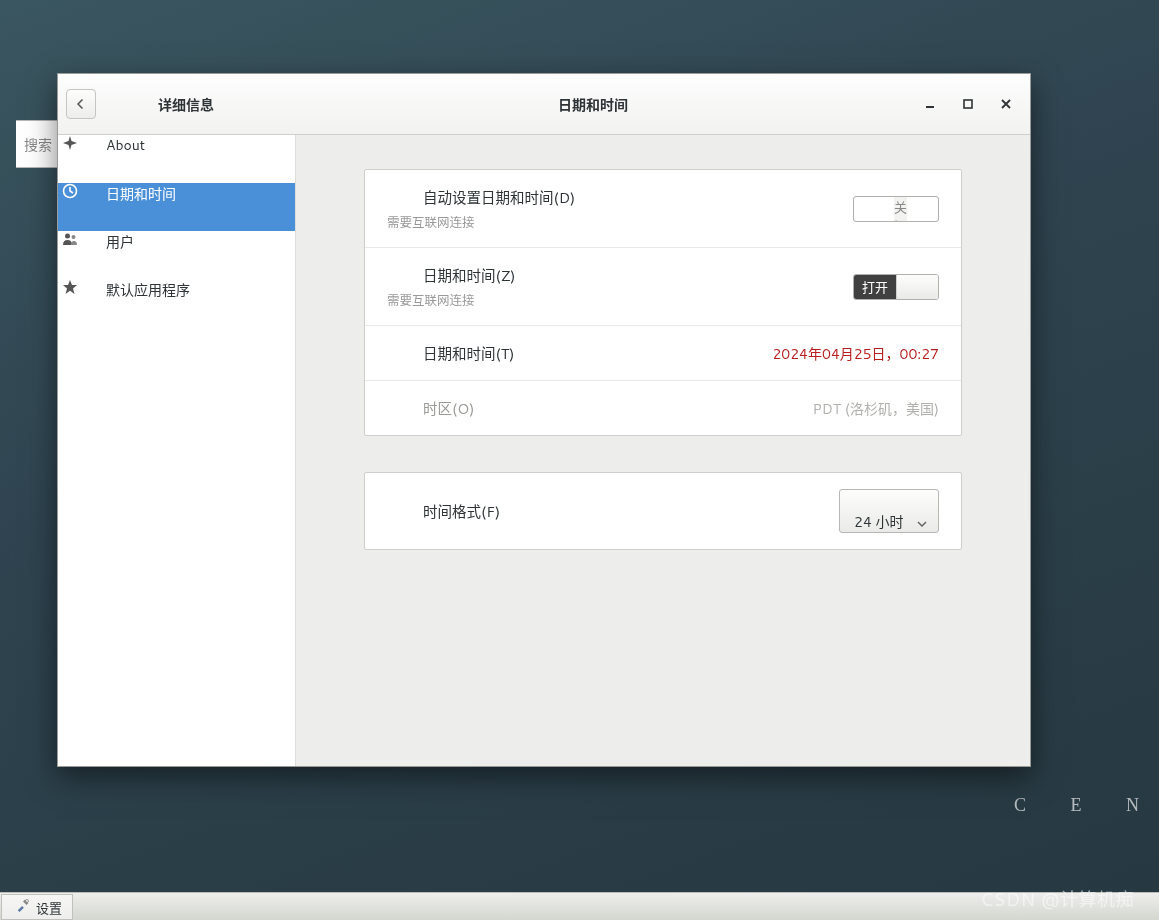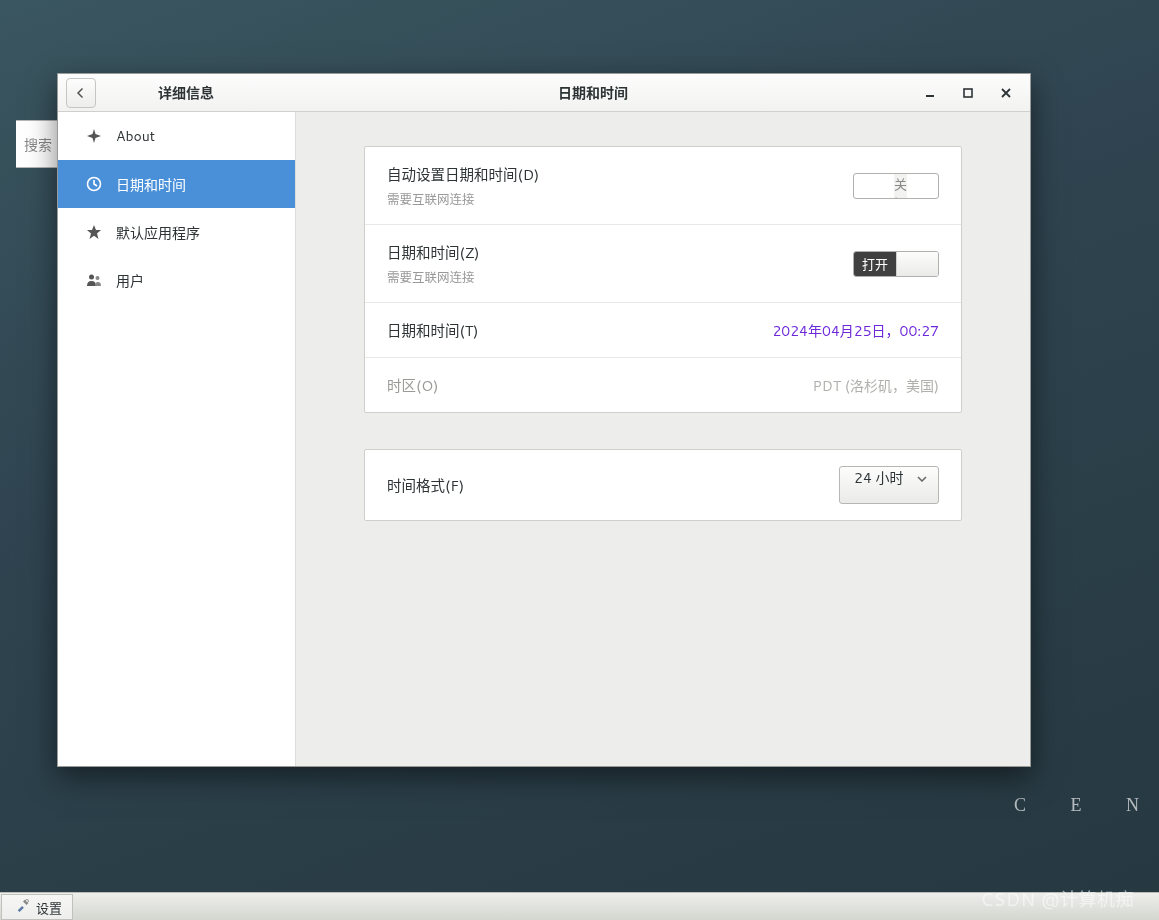--- a/index.html
+++ b/index.html
@@ -25,68 +25,68 @@
       display: inline-flex; align-items: center; gap: 6px; color: #2e3436; font-size: 13px;
       cursor: default; }
     
     .window {
       position: absolute; left: 57px; top: 73px; width: 974px; height: 694px;
       background: #f6f5f4; border: 1px solid #9a9a96;
       box-shadow: 0 10px 28px rgba(0,0,0,0.5);
       display: flex; flex-direction: column;
     }
     .titlebar {
-      height: 38px; background: linear-gradient(#fdfdfd, #f2f2f1);
+      height: 61px; background: linear-gradient(#fdfdfd, #f2f2f1);
       border-bottom: 1px solid #cfcfcb;
       display: grid; grid-template-columns: 238px 1fr 140px; align-items: center; gap: 30px;
     }
     .tb-left { display: flex; align-items: center; gap: 10px; padding-left: 8px; }
     .back-btn { width: 30px; height: 30px; border: 1px solid #c5c5c1; border-radius: 4px;
       background: linear-gradient(#fdfdfd, #ededeb); display: flex; align-items: center; justify-content: center; }
     .back-btn svg { width: 12px; height: 12px; }
     .tb-left-title { font-weight: bold; flex: 1; text-align: center; padding-right: 30px; }
     .tb-center { font-weight: bold; text-align: center; }
     .tb-right { display: flex; align-items: center; justify-content: flex-end; gap: 22px; padding-right: 16px; }
     .win-ctrl { width: 16px; height: 16px; display: flex; align-items: center; justify-content: center; color: #2e3436; }
     .body { flex: 1; display: grid; grid-template-columns: 238px 1fr; min-height: 0; }
     .sidebar { background: #fff; border-right: 1px solid #dcdcd8; overflow-y: auto; }
-    .side-item { height: 48px; display: flex; align-items: center; gap: 14px; padding: 0 28px; color: #2e3436; }
+    .side-item { height: 48px; display: flex; gap: 28px; padding: 0 4px; color: #2e3436; }
     .side-item.active { background: #4a90d9; color: #fff; }
     .side-item .ic { width: 16px; height: 16px; display: flex; align-items: center; justify-content: center; }
     .side-item .ic svg { width: 16px; height: 16px; }
     .content { background: #ededeb; padding: 34px 68px; overflow-y: auto; }
     .group { background: #fff; border: 1px solid #cfcfcb; border-radius: 2px; margin-bottom: 36px; }
     .row { padding: 16px 22px; border-bottom: 1px solid #e8e8e6; display: flex; align-items: center; }
     .row:last-child { border-bottom: none; }
     .row.disabled { color: #9a9a97; }
     .row .labels { flex: 1; }
-    .row .ttl { font-size: 14.5px; }
+    .row .ttl { font-size: 14.5px; margin-left: 36px; }
     .row .sub { font-size: 12.5px; color: #999; margin-top: 4px; }
-    .val { color: #6d28d9; font-size: 14px; }
+    .val { color: #b91c1c; font-size: 14px; }
     .row.disabled .val { color: #b0b0ad; }
     
     .toggle { width: 86px; height: 26px; border: 1px solid #b0b0ad; border-radius: 3px;
       display: grid; grid-template-columns: 1fr 1fr; overflow: hidden; font-size: 13px; }
     .toggle .half { display: flex; align-items: center; justify-content: center; }
     .toggle.off .half.lbl { background: #f2f2f0; color: #888; margin-left: 40px; }
     .toggle.off .half.knob { background: linear-gradient(#fdfdfd,#eaeae8); border-left: 1px solid #cfcfcb; }
     .toggle.off { grid-template-columns: 1fr 1fr; }
     .toggle.off .knob { grid-column: 1; }
     .toggle.off .lbl  { grid-column: 2; }
     .toggle.on .lbl { background: #404040; color: #fff; }
     .toggle.on .knob { background: linear-gradient(#fdfdfd,#eaeae8); border-left: 1px solid #cfcfcb; } 
     .toggle .knob { }
     .toggle.off { }
     .toggle.off .lbl { }
     .toggle.off .knob { border-left: none; border-right: 1px solid #cfcfcb; }
     .toggle.off { direction: rtl; }
     .toggle.off .half { direction: ltr; }
     
-    .dropdown { height: 38px; min-width: 100px; border: 1px solid #b6b6b3; border-radius: 3px;
-      background: linear-gradient(#fdfdfd,#eaeae8); display: flex; align-items: flex-start; gap: 13px;
+    .dropdown { height: 44px; min-width: 100px; border: 1px solid #b6b6b3; border-radius: 3px;
+      background: linear-gradient(#fdfdfd,#eaeae8); display: flex; align-items: flex-end; gap: 13px;
       padding: 0 10px 0 14px; font-size: 14px; color: #2e3436; }
     .dropdown .arr { color: #777; }
     
     .watermark { position: absolute; right: 25px; bottom: 8px; color: rgba(255,255,255,0.55);
       font-size: 18px; letter-spacing: 0.5px; }
     .cen { position: absolute; right: 0; bottom: 104px; color: rgba(255,255,255,0.65);
       font-size: 18px; letter-spacing: 20px; font-family: serif; pointer-events:none;}
   </style>
 </head>
 <body>
@@ -142,35 +142,35 @@
           <svg viewBox="0 0 16 16">
               <circle cx="8" cy="8" r="6.5" fill="none" stroke="#fff" stroke-width="1.6"></circle>
               <path d="M8 4 L8 8 L11 10" fill="none" stroke="#fff" stroke-width="1.6"></path>
             </svg>
         </span>
         <span>日期和时间</span>
       </div>
       <div class="side-item">
         <span class="ic">
           <svg viewBox="0 0 16 16">
-              <path d="M8 1 L10 6 L15 6 L11 9.5 L12.5 15 L8 11.8 L3.5 15 L5 9.5 L1 6 L6 6 Z" fill="#555"></path>
-            </svg>
-        </span>
-        <span>默认应用程序</span>
-      </div>
-      <div class="side-item">
-        <span class="ic">
-          <svg viewBox="0 0 16 16">
               <circle cx="5.5" cy="5" r="2.5" fill="#555"></circle>
               <path d="M1 14 Q1 9 5.5 9 Q10 9 10 14 Z" fill="#555"></path>
               <circle cx="11.5" cy="6" r="2" fill="#888"></circle>
               <path d="M9 14 Q9 10 12 10 Q15 10 15 14 Z" fill="#888"></path>
             </svg>
         </span>
         <span>用户</span>
+      </div>
+      <div class="side-item">
+        <span class="ic">
+          <svg viewBox="0 0 16 16">
+              <path d="M8 1 L10 6 L15 6 L11 9.5 L12.5 15 L8 11.8 L3.5 15 L5 9.5 L1 6 L6 6 Z" fill="#555"></path>
+            </svg>
+        </span>
+        <span>默认应用程序</span>
       </div>
     </div>
 
     <div class="content">
       <div class="group">
         <div class="row">
           <div class="labels">
             <div class="ttl">自动设置日期和时间(D)</div>
             <div class="sub">需要互联网连接</div>
           </div>

